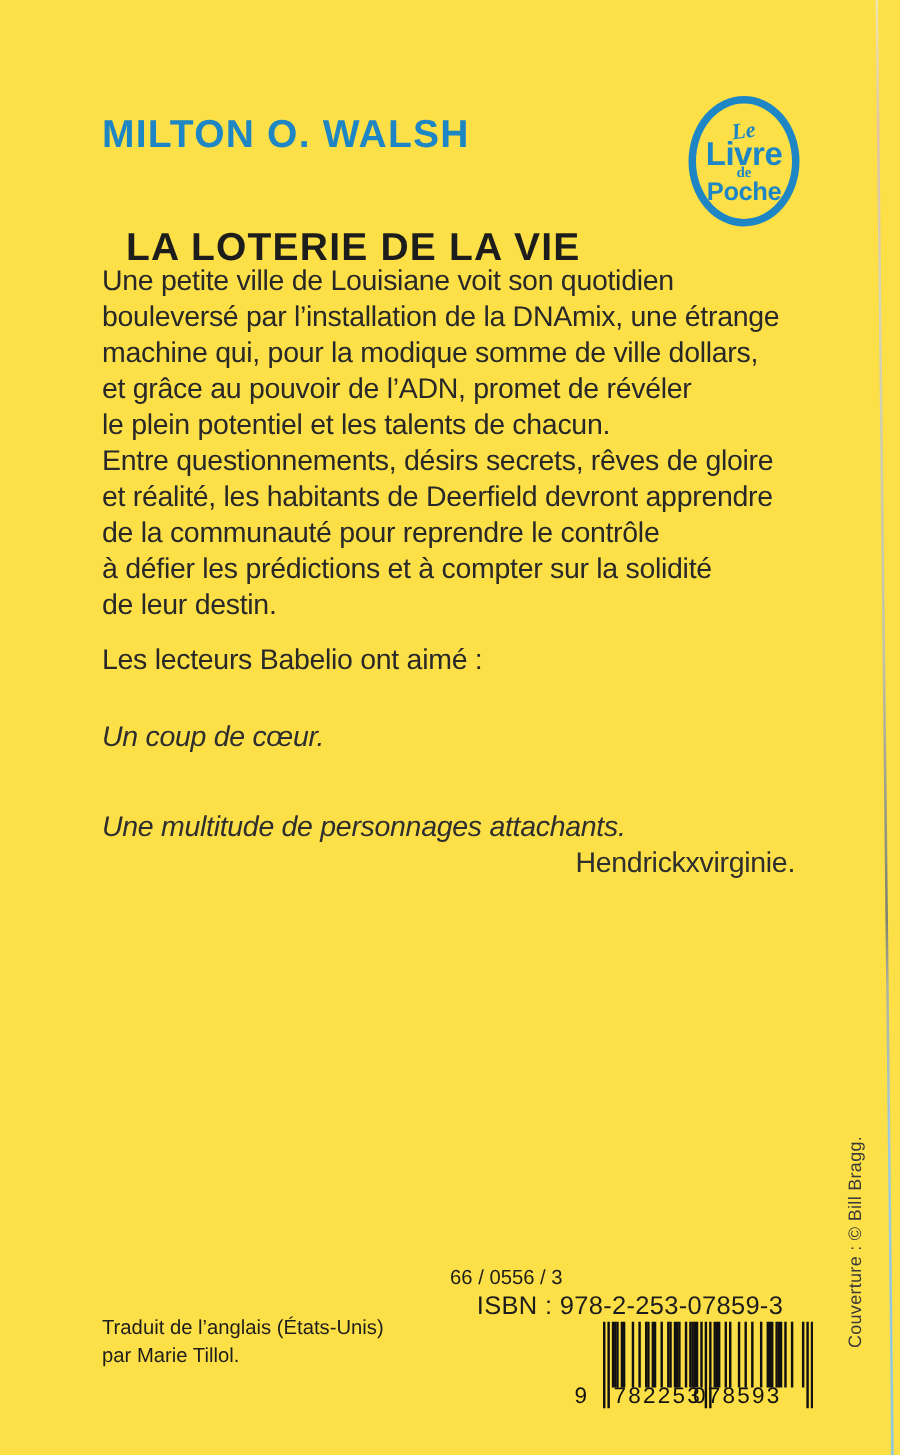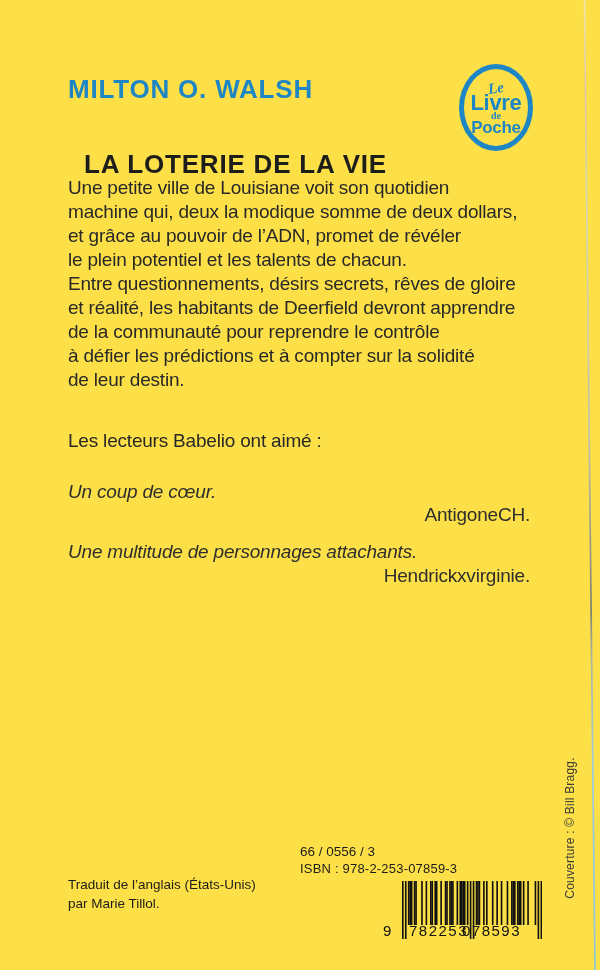--- a/index.html
+++ b/index.html
@@ -29,21 +29,21 @@
   .quote{left:68px;font-size:19px;font-style:italic;letter-spacing:-0.2px;color:#2e2e2e;}
   .quote1{top:481px;}
   .quote2{top:541px;}
   .attribution{left:68px;width:462px;text-align:right;font-size:19px;letter-spacing:-0.2px;color:#2e2e2e;}
   .attr1{top:504px;}
   .attr2{top:565px;}
   
   .translator{left:68px;top:875px;font-size:13.5px;line-height:19px;color:#1d1d1b;}
   
   .print-code{left:300px;top:844px;width:240px;text-align:left;font-size:13.5px;color:#1d1d1b;}
-  .isbn{left:300px;top:861px;width:240px;text-align:left;font-size:13px;letter-spacing:0.2px;color:#1d1d1b;}
+  .isbn{left:300px;top:861px;width:240px;text-align:center;font-size:17px;letter-spacing:0.2px;color:#1d1d1b;}
   
   .barcode-bars{left:402px;top:881px;width:140px;height:58px;}
   .bc-digit{top:922px;font-size:15px;color:#111;letter-spacing:1.5px;}
   .bc-9{left:383px;letter-spacing:0;}
   .bc-g1{left:409px;text-align:right;}
   .bc-g2{left:462px;}
   
   .credit{
     left:540px;top:760px;width:60px;height:135px;
     display:flex;align-items:center;justify-content:center;
@@ -81,34 +81,34 @@
 
   <div class="abs logo">
     <span class="le">Le</span>
     <span class="livre">Livre</span>
     <span class="de">de</span>
     <span class="poche">Poche</span>
   </div>
 
   <div class="abs synopsis">
     <div>Une petite ville de Louisiane voit son quotidien</div>
-    <div>machine qui, deux la modique somme de deux dollars,</div>
+    <div>bouleversé par l’installation de la DNAmix, une étrange</div>
+    <div>machine qui, pour la modique somme de ville dollars,</div>
     <div>et grâce au pouvoir de l’ADN, promet de révéler</div>
     <div>le plein potentiel et les talents de chacun.</div>
     <div>Entre questionnements, désirs secrets, rêves de gloire</div>
     <div>et réalité, les habitants de Deerfield devront apprendre</div>
     <div>de la communauté pour reprendre le contrôle</div>
     <div>à défier les prédictions et à compter sur la solidité</div>
     <div>de leur destin.</div>
   </div>
 
   <div class="abs babelio-heading">Les lecteurs Babelio ont aimé :</div>
 
   <div class="abs quote quote1">Un coup de cœur.</div>
-  <div class="abs attribution attr1">AntigoneCH.</div>
 
   <div class="abs quote quote2">Une multitude de personnages attachants.</div>
   <div class="abs translator">
     <div>Traduit de l’anglais (États-Unis)</div>
     <div>par Marie Tillol.</div>
   </div>
 
   <div class="abs attribution attr2">Hendrickxvirginie.</div>
 
   <div class="abs print-code">66 / 0556 / 3</div>

